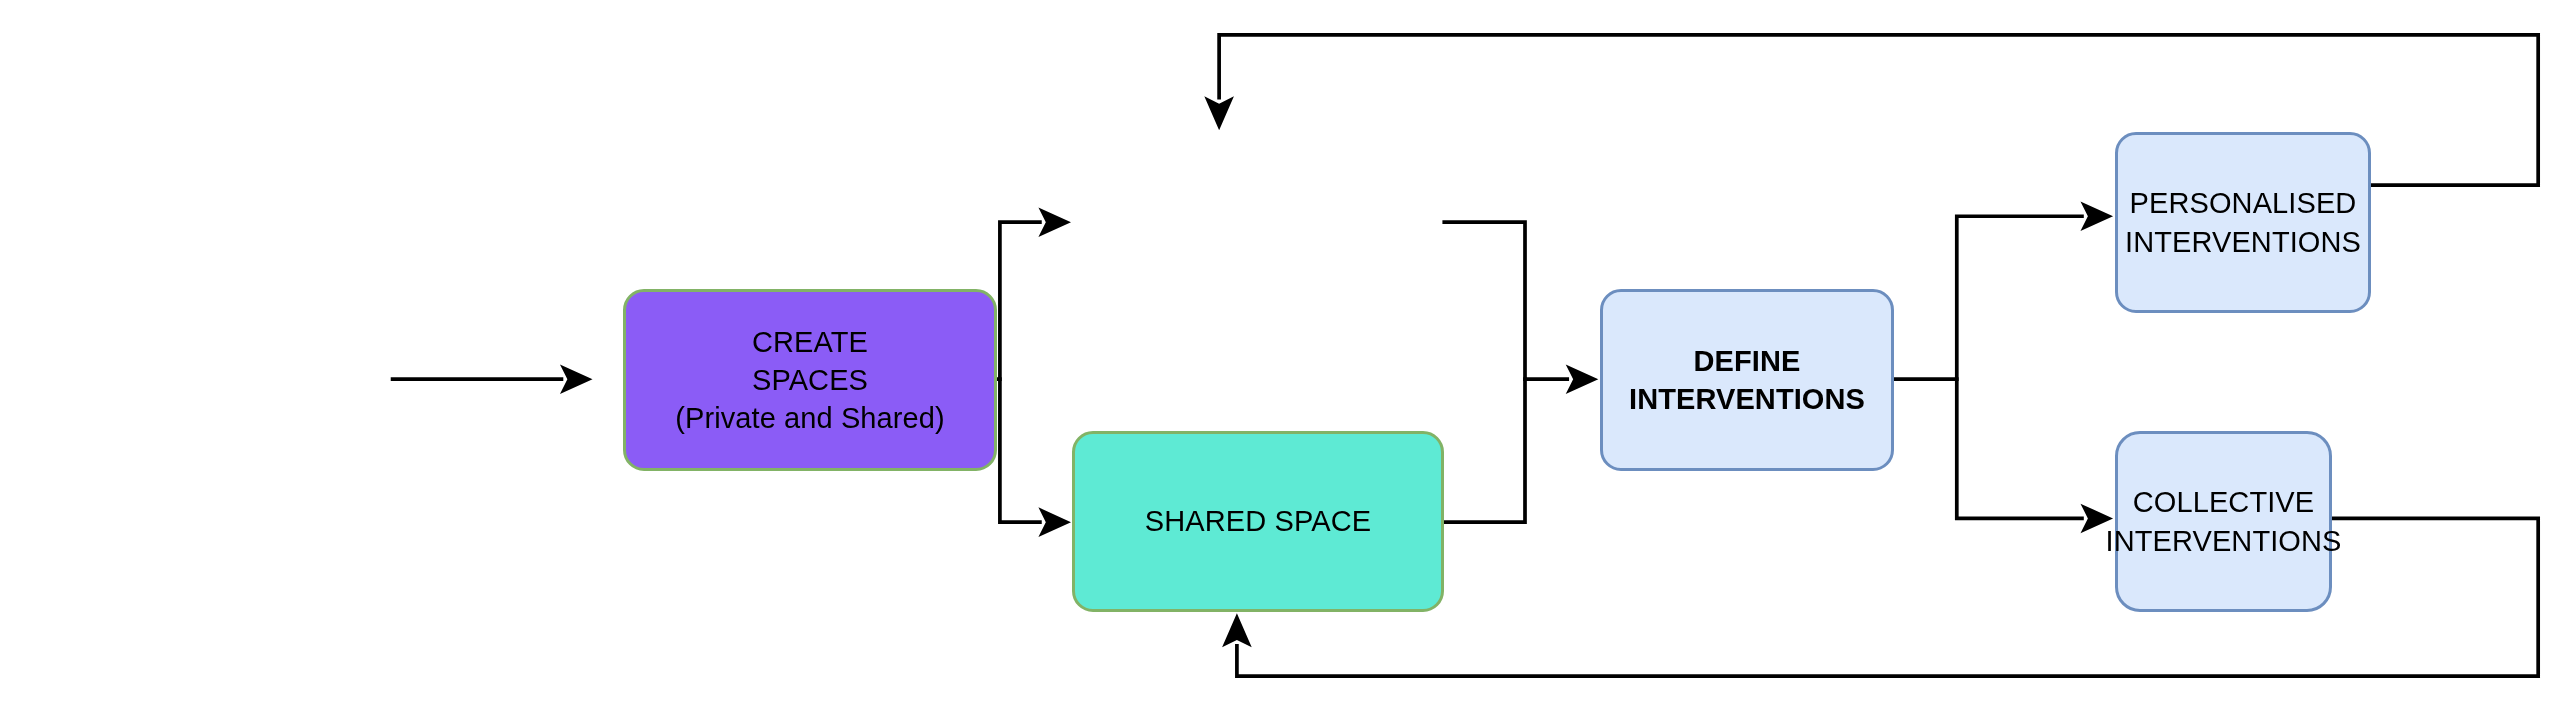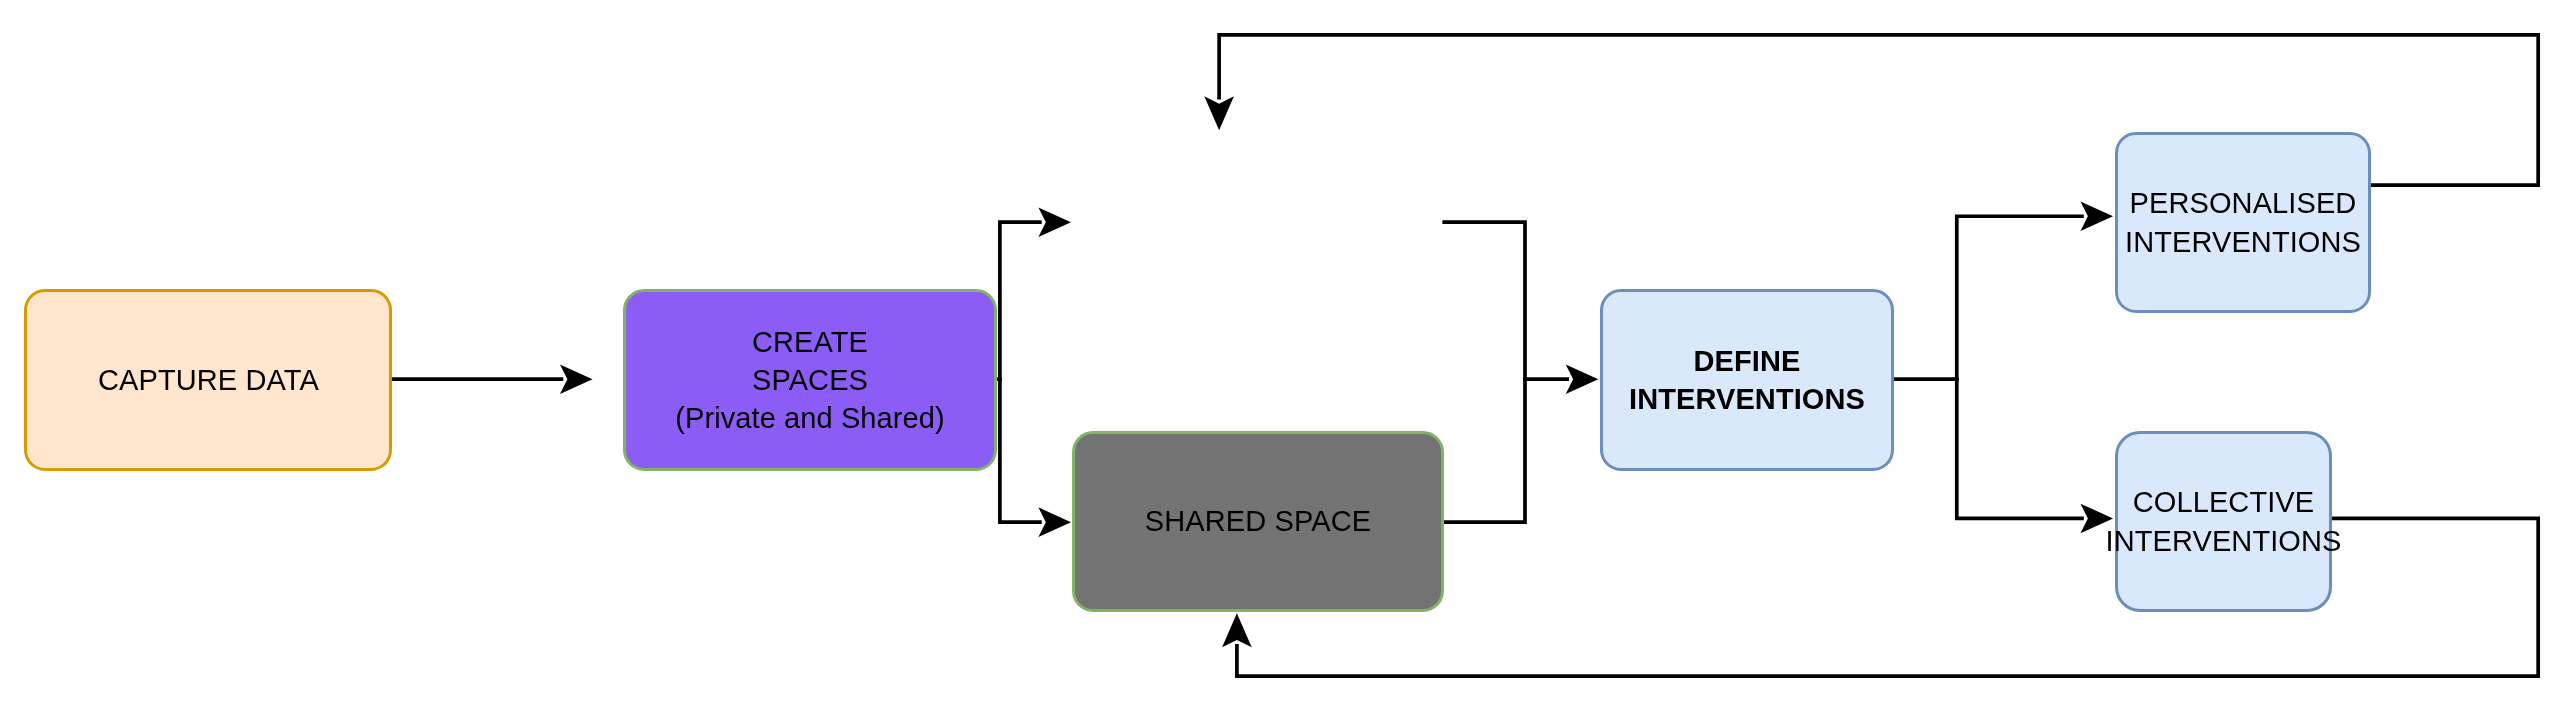--- a/index.html
+++ b/index.html
@@ -52,21 +52,21 @@
   .n-create {
     left: 586px; top: 289px;  width: 374px;  height: 182px;
     background: #8b5cf6; border-color: #82b366; margin-left: 37px;
   }
   .n-private {
     left: 1072px; top: 132px; width: 372px; height: 181px;
     background: #d5e8d4; border-color: #82b366;
   }
   .n-shared {
     left: 1072px; top: 431px; width: 372px; height: 181px;
-    background: #737373; border-color: #82b366;
+    background: #5eead4; border-color: #82b366;
   }
   .n-define {
     left: 1600px; top: 289px; width: 294px; height: 182px;
     background: #dae8fc; border-color: #6c8ebf; font-weight: bold;
   }
   .n-personalised {
     left: 2115px; top: 132px; width: 256px; height: 181px;
     background: #dae8fc; border-color: #6c8ebf;
   }
   .n-collective {
@@ -125,23 +125,20 @@
       <polygon class="arrow-head" points="1626,130 1646,176 1666,130 1646,140"></polygon>
     </g>
 
     <g>
       <path class="edge-path" d="M 3148 700 L 3427 700 L 3427 913 L 1670 913 L 1670 872"></path>
       <polygon class="arrow-head" points="1650,874 1670,828 1690,874 1670,864"></polygon>
     </g>
 
   </svg>
 
-  <div class="node n-capture">
-    <span class="node-label">CAPTURE DATA</span>
-  </div>
 
   <div class="node n-create">
     <span class="node-label">CREATE
 SPACES
 (Private and Shared)</span>
   </div>
 
 
   <div class="node n-shared">
     <span class="node-label">SHARED SPACE</span>

